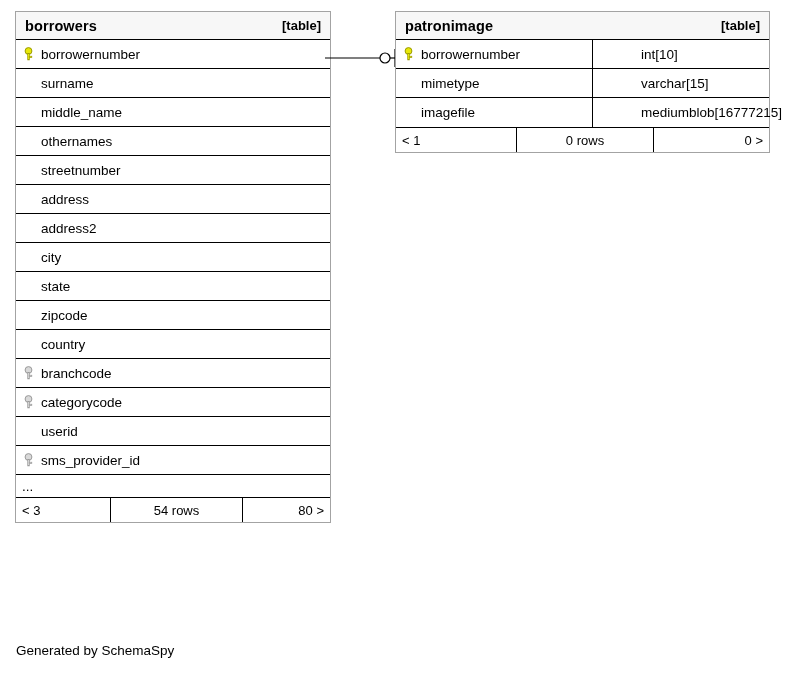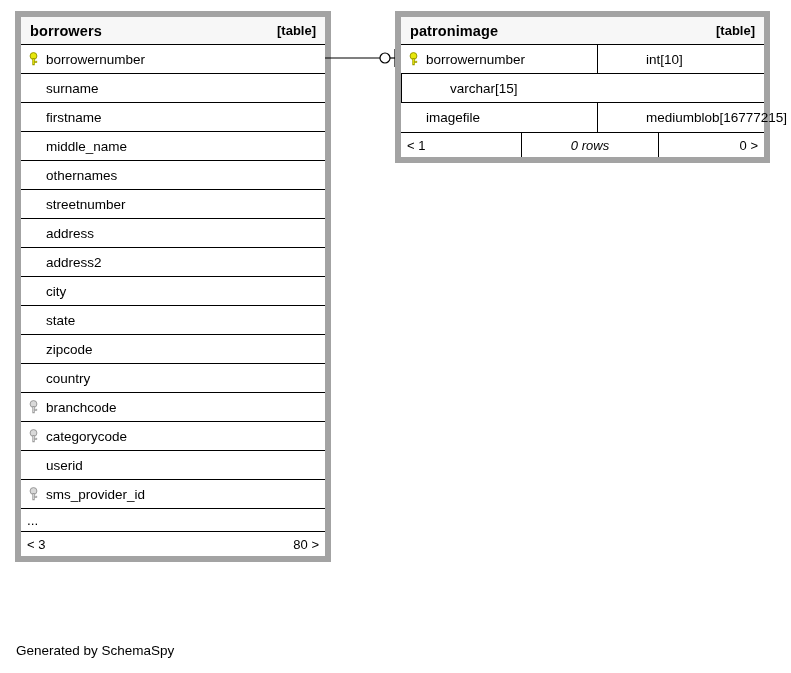--- a/index.html
+++ b/index.html
@@ -19,21 +19,21 @@
   .canvas {
     position: absolute;
     left: 0; top: 0;
     width: 791px;
     height: 673px;
   }
 
   
   .table-box {
     position: absolute;
-    border: 6px solid #a3a3a3;
+    border: 1px solid #a3a3a3;
     background: #a3a3a3;
     box-sizing: border-box;
   }
 
   .table-header {
     display: flex;
     align-items: center;
     justify-content: space-between;
     background: #f7f7f7;
     border-bottom: 1px solid #000000;
@@ -111,21 +111,21 @@
     background: #ffffff;
   }
   .footer-cell {
     display: flex;
     align-items: center;
     box-sizing: border-box;
     height: 100%;
     padding: 0 6px;
   }
   .footer-left   { justify-content: flex-start; }
-  .footer-center { justify-content: center; border-left: 1px solid #000000; border-right: 1px solid #000000; font-style: italic; }
+  .footer-center { justify-content: center; border-left: 1px solid #000000; border-right: 1px solid #000000; }
   .footer-right  { justify-content: flex-end; }
 
   .ellipsis-row {
     display: flex;
     align-items: center;
     padding-left: 6px;
     font-size: 13.5px;
     height: 22px;
     box-sizing: border-box;
     background: #ffffff;
@@ -202,26 +202,20 @@
       </div>
 
 
       <div class="row">
         <span class="col-name">
           <span class="key-slot"></span>
           <span>surname</span>
         </span>
       </div>
 
-      <div class="row">
-        <span class="col-name">
-          <span class="key-slot"></span>
-          <span>firstname</span>
-        </span>
-      </div>
 
 
       <div class="row">
         <span class="col-name">
           <span class="key-slot"></span>
           <span>middle_name</span>
         </span>
       </div>
 
       <div class="row">
@@ -325,20 +319,21 @@
           <span>sms_provider_id</span>
         </span>
       </div>
 
       <div class="ellipsis-row">...</div>
 
     </div>
 
     <div class="table-footer">
       <div class="footer-cell footer-left">&lt; 3</div>
+      <div class="footer-cell footer-center">54 rows</div>
       <div class="footer-cell footer-right">80 &gt;</div>
     </div>
   </div>
 
   <svg class="connector" viewBox="0 0 80 36">
     <line x1="0" y1="18" x2="55" y2="18" stroke="#000000" stroke-width="1.2"></line>
     <circle cx="60" cy="18" r="5" fill="#ffffff" stroke="#000000" stroke-width="1.2"></circle>
     <line x1="65" y1="18" x2="72" y2="18" stroke="#000000" stroke-width="1.2"></line>
     <line x1="70" y1="9" x2="70" y2="27" stroke="#000000" stroke-width="1.2"></line>
   </svg>
@@ -359,20 +354,24 @@
               <rect x="4.7" y="6.5" width="1.7" height="6.4" fill="#e8e80a" stroke="#9a9a00" stroke-width="0.7"></rect>
               <rect x="6.2" y="9.2" width="2.6" height="1.4" fill="#e8e80a" stroke="#9a9a00" stroke-width="0.7"></rect>
             </svg>
           </span>
           <span>borrowernumber</span>
         </span>
         <span class="col-type">int[10]</span>
       </div>
 
       <div class="row">
+        <span class="col-name">
+          <span class="key-slot"></span>
+          <span>mimetype</span>
+        </span>
         <span class="col-type">varchar[15]</span>
       </div>
 
       <div class="row">
         <span class="col-name">
           <span class="key-slot"></span>
           <span>imagefile</span>
         </span>
         <span class="col-type">mediumblob[16777215]</span>
       </div>

